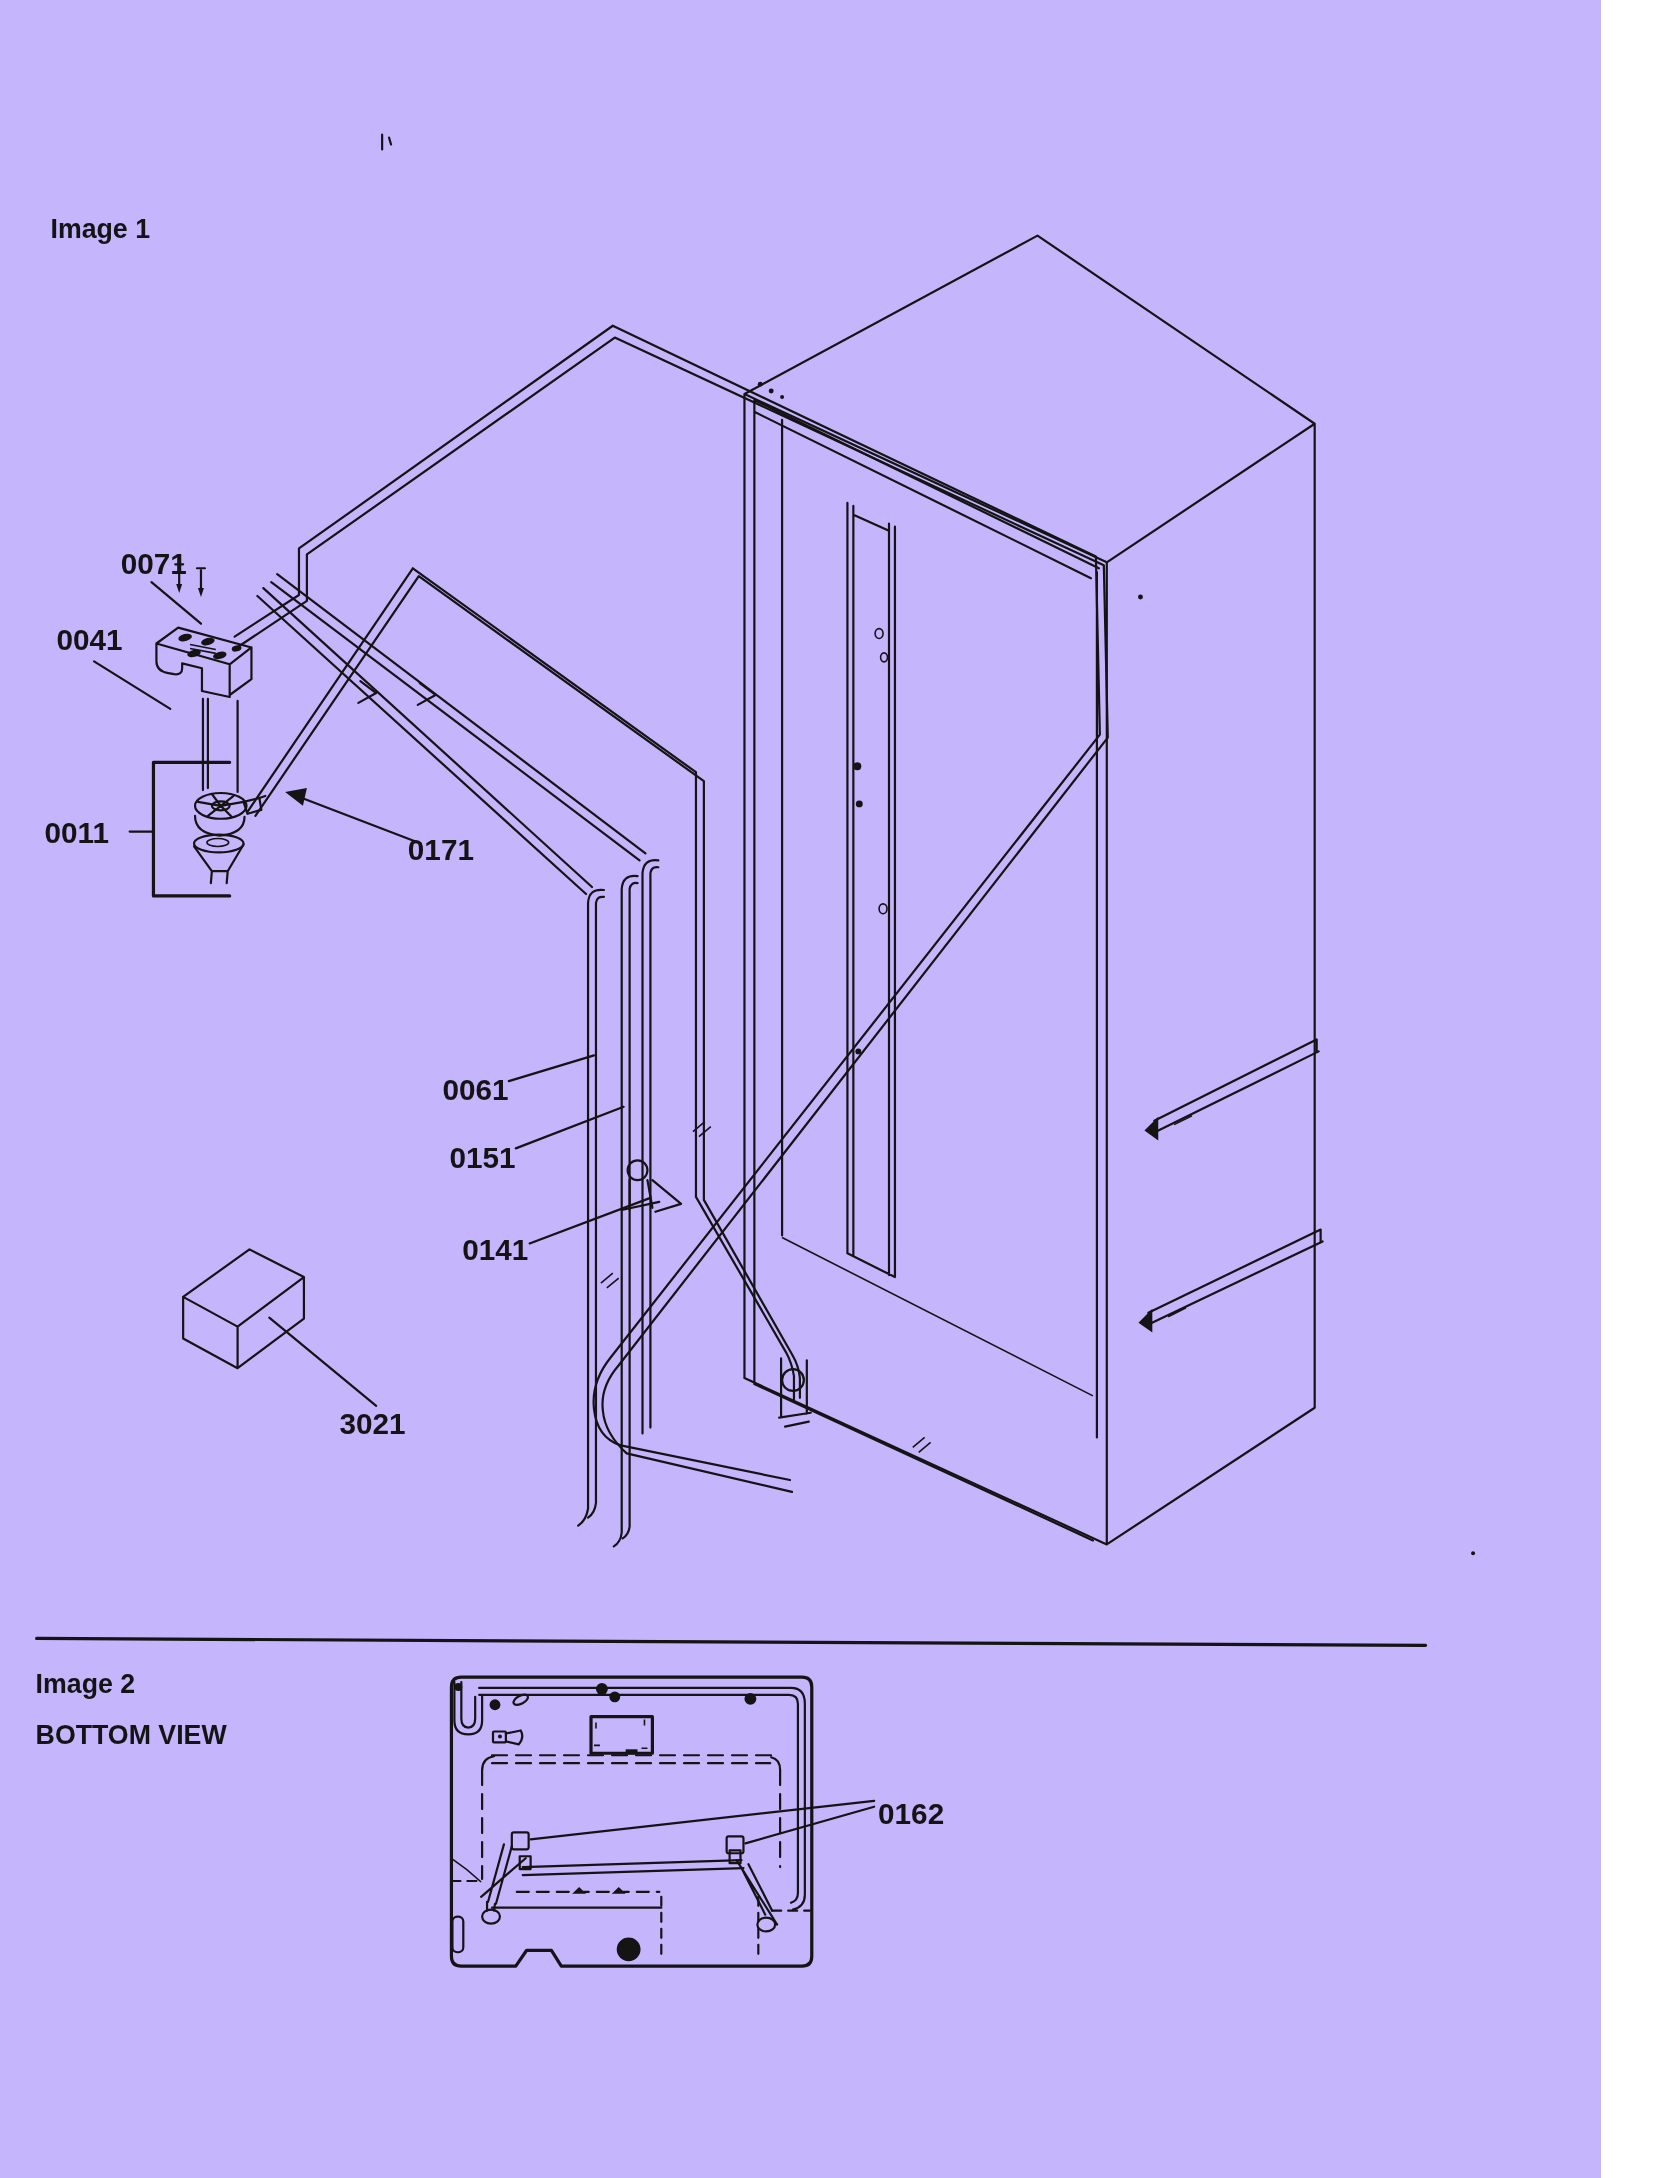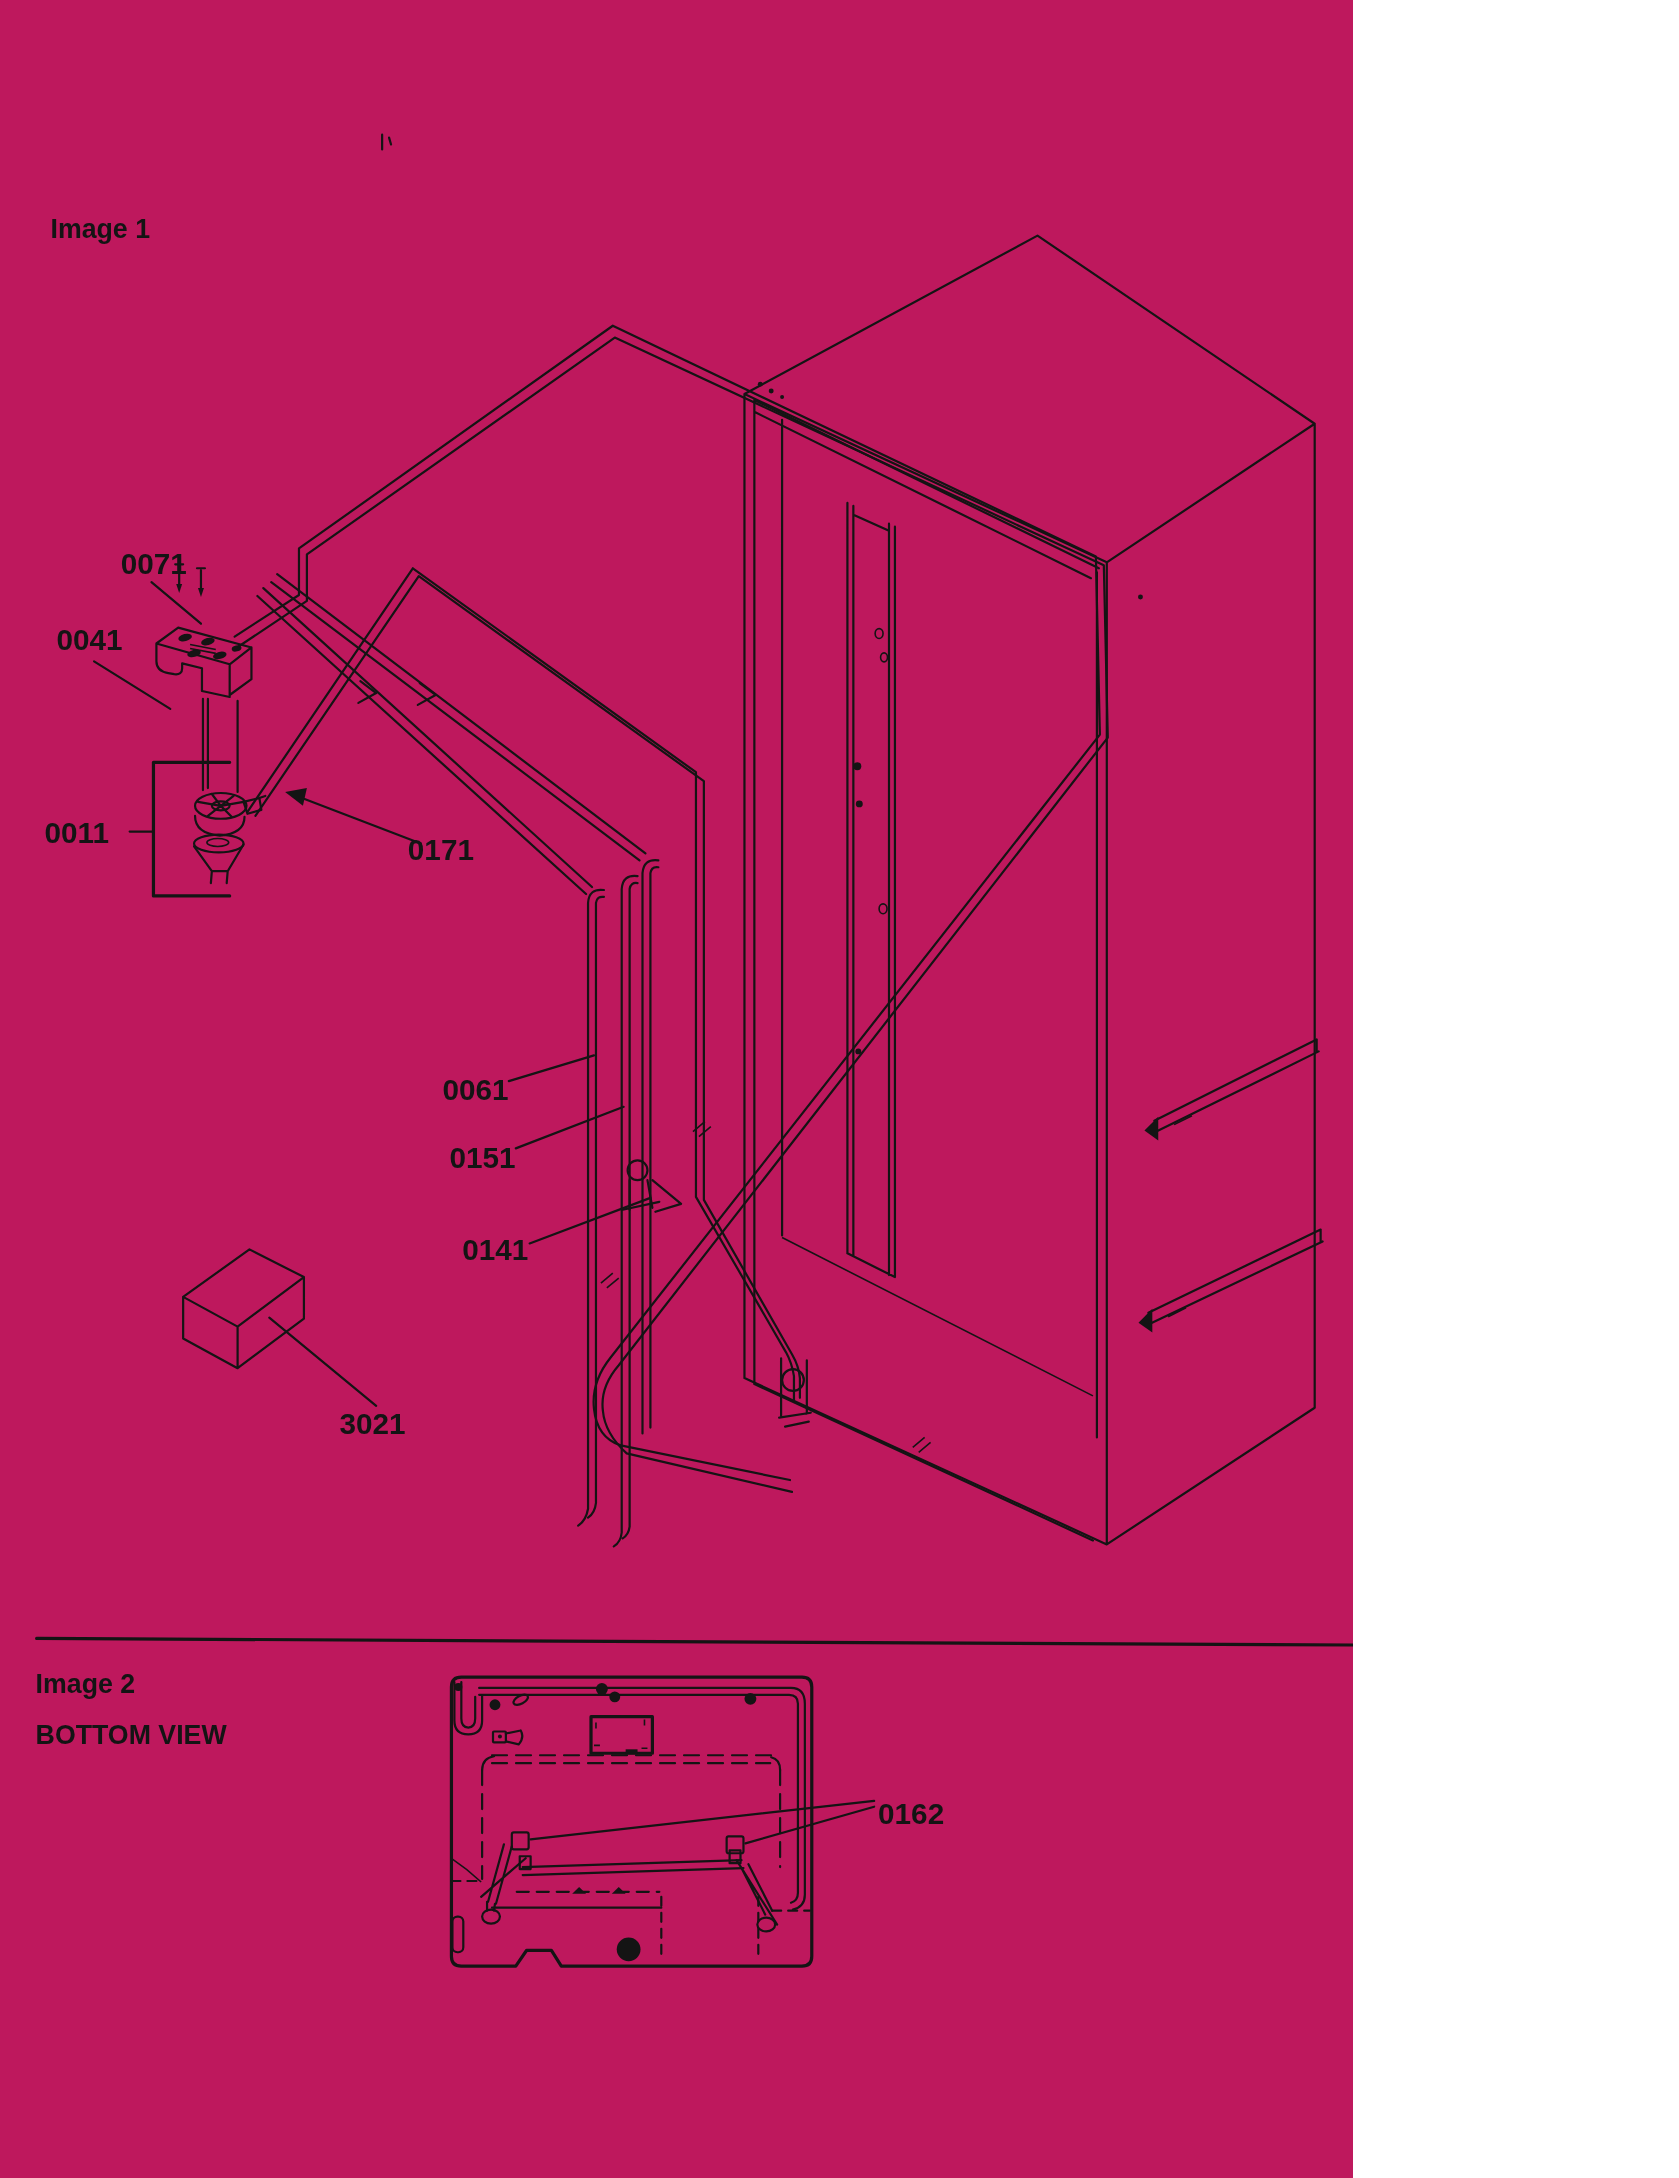--- a/index.html
+++ b/index.html
@@ -1,16 +1,16 @@
 <!DOCTYPE html>
 <html><head>
 <meta charset="utf-8">
 <style>
   html,body{margin:0;padding:0;background:#ffffff;}
-  .page{position:relative;width:1353px;height:2178px;background:#be185d;overflow:hidden;}
+  .page{position:relative;width:1601px;height:2178px;background:#c4b5fd;overflow:hidden;}
   svg{display:block;}
   path,line,rect,ellipse,circle,polyline{vector-effect:non-scaling-stroke;}
   .ln{fill:none;stroke:#141414;stroke-width:2.2;stroke-linecap:round;stroke-linejoin:round;}
   .ln3{fill:none;stroke:#141414;stroke-width:3.2;stroke-linecap:round;stroke-linejoin:round;}
   .thin{fill:none;stroke:#141414;stroke-width:1.6;}
   .fillink{fill:#141414;stroke:none;}
   text{font-family:"Liberation Sans","DejaVu Sans",sans-serif;font-weight:700;}
   .pl{font-size:30px;}
   .cap{font-size:27px;}
 </style>

